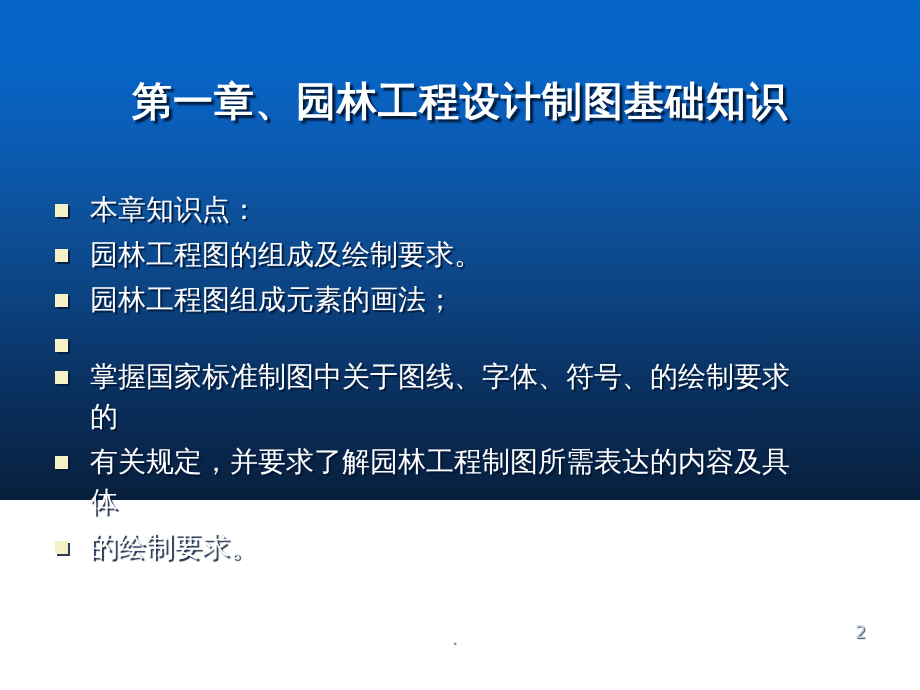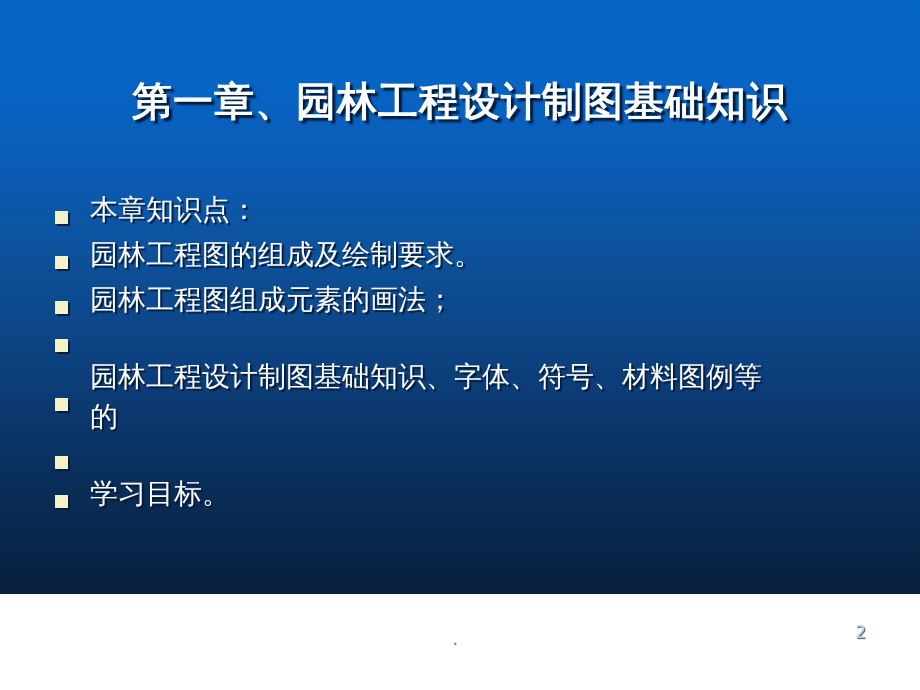--- a/index.html
+++ b/index.html
@@ -8,21 +8,21 @@
   }
   body {
     width: 920px;
     height: 690px;
     overflow: hidden;
     font-family: "DejaVu Sans", "Liberation Sans", sans-serif;
   }
   .slide {
     position: relative;
     width: 920px;
-    height: 594px;
+    height: 500px;
     background: linear-gradient(180deg,
       #0666c8 0%,
       #0665c7 12%,
       #0b5cb5 28%,
       #0d5099 44%,
       #0c4280 60%,
       #0a3466 74%,
       #092a52 86%,
       #082344 95%,
       #07203c 100%);
@@ -45,21 +45,21 @@
     position: absolute;
     top: 190px;
     left: 55px;
     right: 42px;
     margin: 0;
     padding: 0;
     list-style: none;
   }
   .bullet-item {
     display: flex;
-    align-items: center;
+    align-items: flex-start;
     margin: 0 0 5px 0;
     font-size: 28px;
     line-height: 40px;
     color: #ffffff;
     text-shadow: 2px 2px 1px rgba(3, 22, 52, 0.9);
   }
   .bullet-square {
     flex: 0 0 auto;
     width: 13px;
     height: 13px;
@@ -105,29 +105,31 @@
     </li>
     <li class="bullet-item">
       <span class="bullet-square"></span>
       <span class="bullet-text">园林工程图组成元素的画法；</span>
     </li>
     <li class="bullet-item">
       <span class="bullet-square"></span>
     </li>
     <li class="bullet-item">
       <span class="bullet-square"></span>
-      <span class="bullet-text">园林工程设计制图基础知识、字体、符号、材料图例等
+      <span class="bullet-text">掌握国家标准制图中关于图线、字体、符号、的绘制要求
 的</span>
     </li>
     <li class="bullet-item">
       <span class="bullet-square"></span>
+      <span class="bullet-text">有关规定，并要求了解园林工程制图所需表达的内容及具
+体</span>
     </li>
     <li class="bullet-item">
       <span class="bullet-square"></span>
-      <span class="bullet-text">学习目标。</span>
+      <span class="bullet-text">的绘制要求。</span>
     </li>
   </ul>
 
   <div class="footer-dot">.</div>
 
   <div class="page-number">2</div>
 
 </div>
 
 </body></html>

